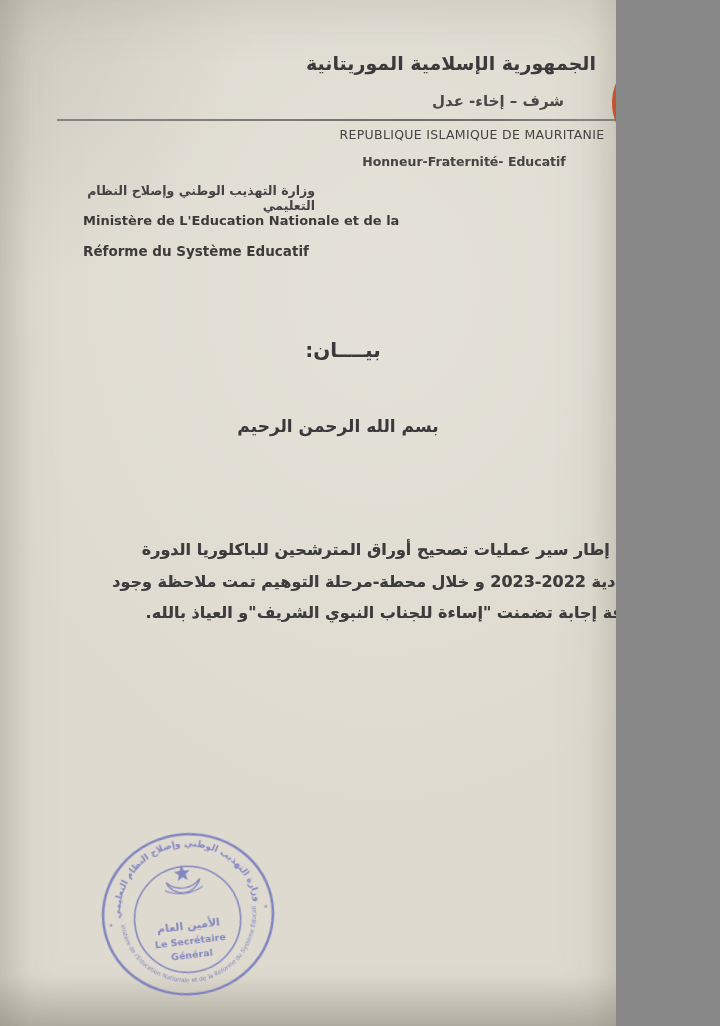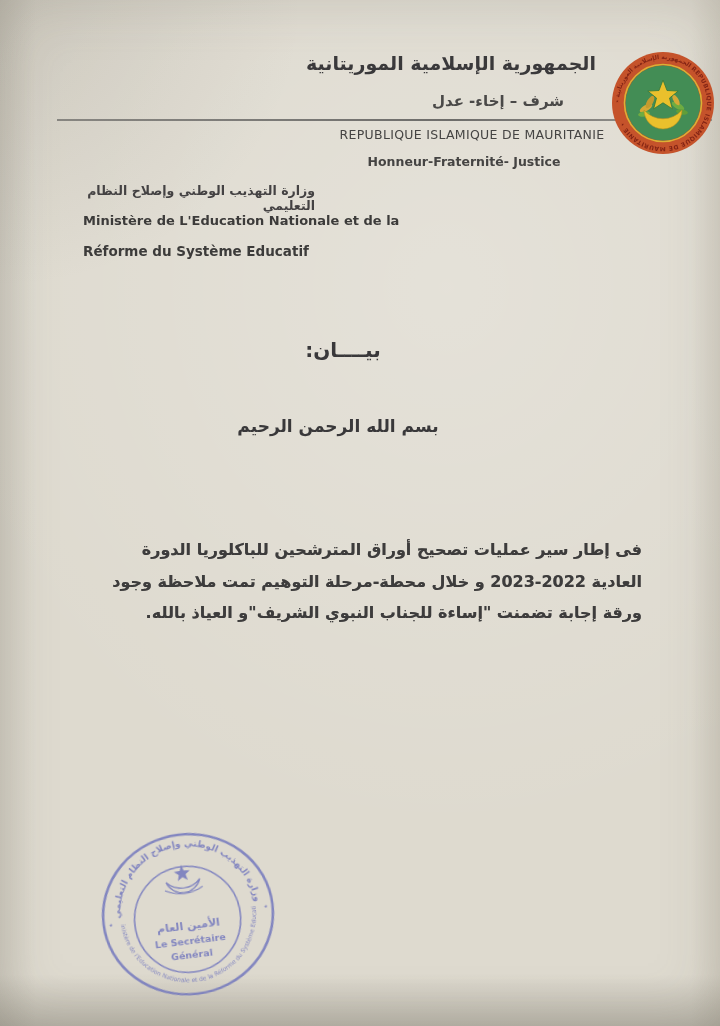--- a/index.html
+++ b/index.html
@@ -1,18 +1,18 @@
 <!DOCTYPE html>
 <html lang="ar"><head>
 <meta charset="utf-8">
 <title>Document</title>
 <style>
   html,body{margin:0;padding:0;background:#888;}
   .photo{
-    position:relative;width:720px;height:1026px;overflow:hidden;
+    position:relative;width:616px;height:1026px;overflow:hidden;
     font-family:"DejaVu Sans",sans-serif;
     background:
       radial-gradient(120% 90% at 62% 28%, rgba(255,255,255,.20), rgba(255,255,255,0) 60%),
       radial-gradient(60% 40% at 0% 0%, rgba(110,105,95,.16), rgba(110,105,95,0) 70%),
       linear-gradient(to top, rgba(98,94,82,.30), rgba(98,94,82,0) 5%),
       linear-gradient(to right, rgba(120,115,103,.14), rgba(120,115,103,0) 5%, rgba(120,115,103,0) 96%, rgba(150,140,120,.14)),
       #dedacf;
     box-shadow: inset 0 0 60px rgba(105,100,88,.22);
     color:#3b3a3a;
   }
@@ -39,21 +39,21 @@
 </style>
 </head>
 <body>
 
 <div class="photo">
 
   <div class="abs ctr ar bold country-ar">الجمهورية الإسلامية الموريتانية</div>
   <div class="abs ctr ar bold motto-ar">شرف – إخاء- عدل</div>
   <div class="abs rule"></div>
   <div class="abs ctr country-fr">REPUBLIQUE ISLAMIQUE DE MAURITANIE</div>
-  <div class="abs ctr motto-fr">Honneur-Fraternité- Justice</div>
+  <div class="abs ctr motto-fr">Honneur-Fraternité- Educatif</div>
 
   <svg class="abs seal" viewBox="0 0 106 106" xmlns="http://www.w3.org/2000/svg" xmlns:xlink="http://www.w3.org/1999/xlink">
     <defs>
       <path id="sealRing" d="M 9,53 A 44,44 0 1 1 97,53 A 44,44 0 1 1 9,53"></path>
     </defs>
     <circle cx="53" cy="53" r="51" fill="#cd5126"></circle>
     <circle cx="53" cy="53" r="38.5" fill="none" stroke="#e0b02a" stroke-width="1.6"></circle>
     <circle cx="53" cy="53" r="37.5" fill="#3e8f52"></circle>
     <text font-size="6" font-weight="bold" fill="#8a2212" letter-spacing="0.4">
       <textPath xlink:href="#sealRing" href="#sealRing">الجمهورية الإسلامية الموريتانية ٭ REPUBLIQUE ISLAMIQUE DE MAURITANIE ٭</textPath>

